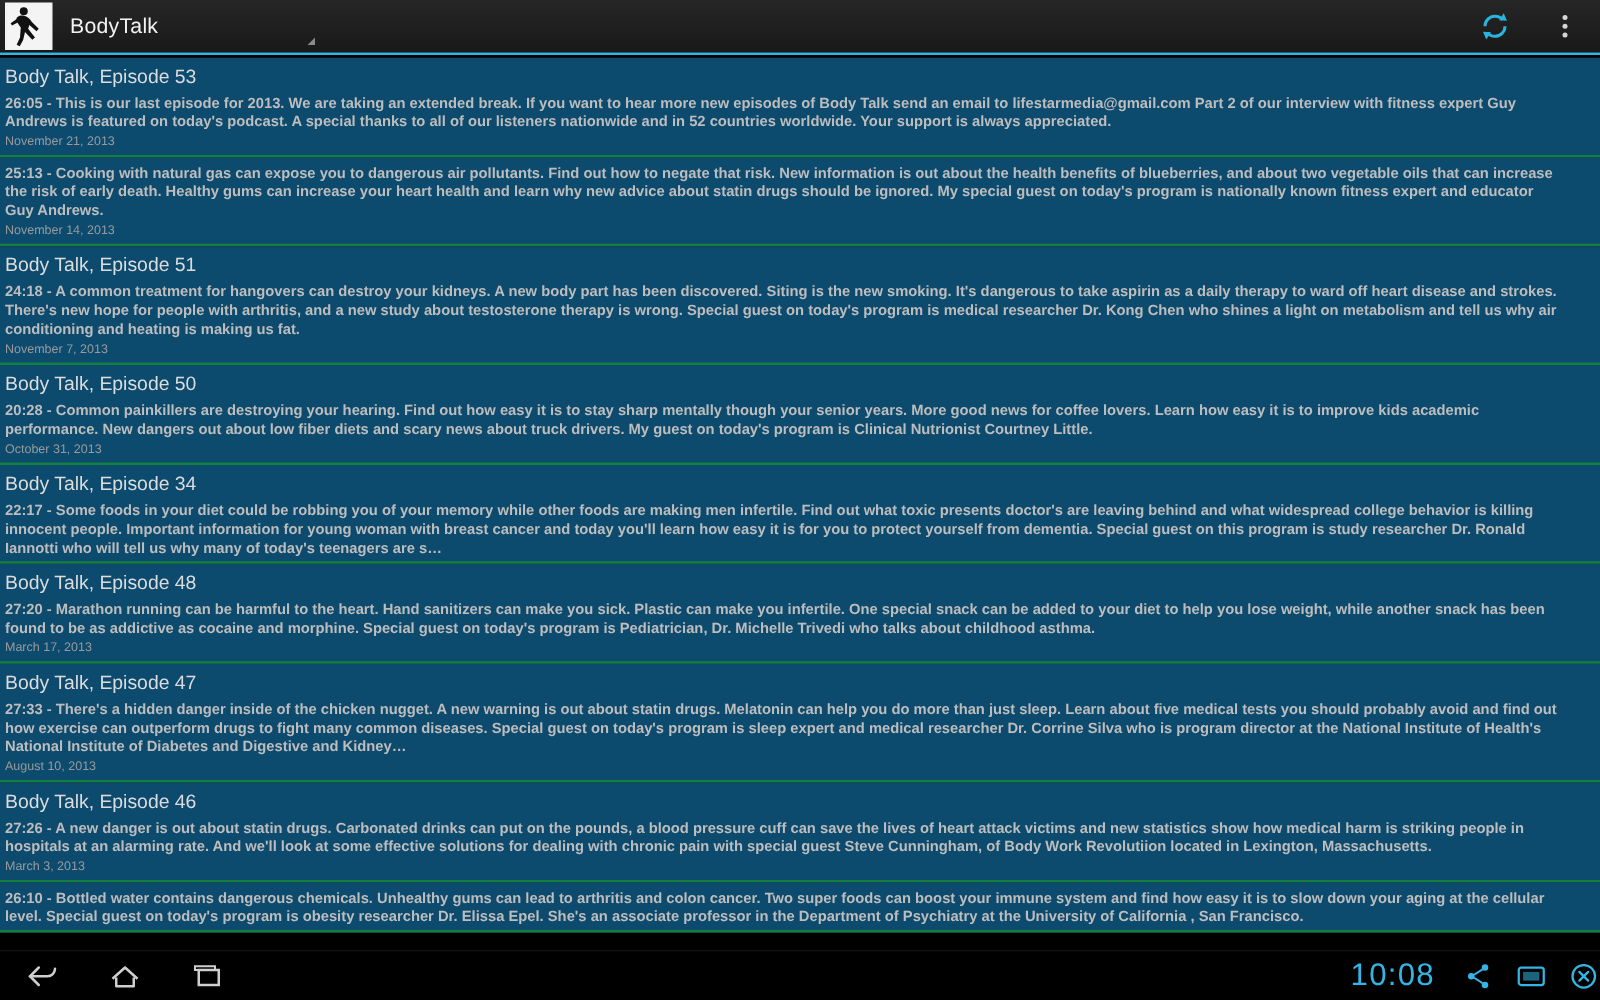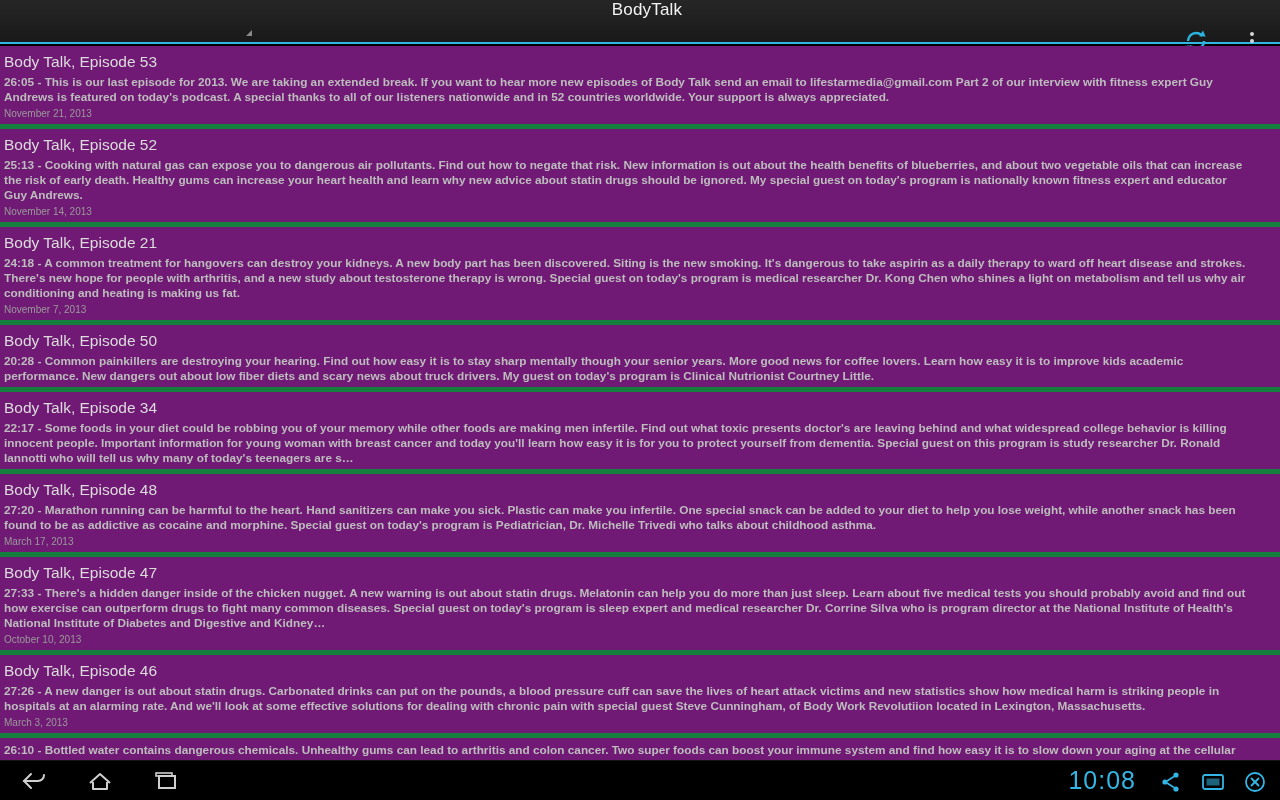--- a/index.html
+++ b/index.html
@@ -13,21 +13,20 @@
 
   
   .actionbar {
     position: relative;
     height: 44px;
     background: #1b1b1b;
     background: linear-gradient(to bottom, #262626 0%, #191919 100%);
     display: flex;
     align-items: center;
     border-bottom: 2px solid #33b5e5;
-    flex-direction: column;
   }
   .app-logo {
     width: 38px; height: 38px;
     margin-left: 4px;
     background: #f2f2f2;
     display: flex; align-items: center; justify-content: center;
     overflow: hidden;
   }
   .app-logo svg { display: block; }
   .app-title {
@@ -65,23 +64,23 @@
   }
 
   
   .list {
     position: absolute;
     top: 46px; left: 0; right: 0; bottom: 40px;
     overflow: hidden;
     background: #000;
   }
   .item {
-    border-bottom: 5px solid #15803d;
+    border-bottom: 2px solid #15803d;
     padding: 5px 4px 3px 4px;
-    background: #701a75;
+    background: #0c4a6e;
   }
   .item-title {
     color: #dcdcdc;
     font-size: 15.5px;
     line-height: 20px;
     padding: 1px 0 3px 0;
   }
   .item-desc {
     color: #bdbdbd;
     font-size: 11.8px;
@@ -103,22 +102,21 @@
     height: 40px;
     background: #000;
     border-top: 1px solid #141414;
     display: flex;
     align-items: center;
   }
   .nav-left { display: flex; align-items: center; gap: 26px; padding-left: 14px; }
   .nav-btn { width: 40px; height: 34px; display: flex; align-items: center; justify-content: center; cursor: pointer; }
   .nav-right {
     margin-left: auto;
-    display: flex; align-items: flex-end; gap: 16px;
-    padding-right: 12px;
+    display: flex; align-items: center; gap: 16px;
   }
   .clock {
     color: #33b5e5;
     font-size: 25px;
     letter-spacing: 1px;
     font-family: "Liberation Sans", sans-serif;
     padding-right: 6px;
   }
   .sys-icon { width: 26px; height: 26px; display:flex; align-items:center; justify-content:center; cursor: pointer;}
 </style>
@@ -164,51 +162,51 @@
 
   <div class="list">
 
     <div class="item">
       <div class="item-title">Body Talk, Episode 53</div>
       <div class="item-desc">26:05 - This is our last episode for 2013. We are taking an extended break. If you want to hear more new episodes of Body Talk send an email to lifestarmedia@gmail.com  Part 2 of our interview with fitness expert Guy Andrews is featured on today's podcast. A special thanks to all of our listeners nationwide and in 52 countries worldwide.  Your support is always appreciated.</div>
       <div class="item-date">November 21, 2013</div>
     </div>
 
     <div class="item">
-      <div class="item-title">Body Talk, Episode 52</div>
       <div class="item-desc">25:13 - Cooking with natural gas can expose you to dangerous air pollutants. Find out how to negate that risk.  New information is out about the health benefits of blueberries, and about two vegetable oils that can increase the risk of early death.  Healthy gums can increase your heart health and learn why new advice about statin drugs should be ignored.  My special guest on today's program is nationally known fitness expert and educator Guy Andrews.</div>
       <div class="item-date">November 14, 2013</div>
     </div>
 
     <div class="item">
-      <div class="item-title">Body Talk, Episode 21</div>
+      <div class="item-title">Body Talk, Episode 51</div>
       <div class="item-desc">24:18 - A common treatment for hangovers can destroy your kidneys. A new body part has been discovered.  Siting is the new smoking.  It's dangerous to take aspirin as a daily therapy to ward off heart disease and strokes. There's new hope for people with arthritis, and a new study about testosterone therapy is wrong. Special guest on today's program is medical researcher Dr. Kong Chen who shines a light on metabolism and tell us why air conditioning and heating is making us fat.</div>
       <div class="item-date">November 7, 2013</div>
     </div>
 
     <div class="item">
       <div class="item-title">Body Talk, Episode 50</div>
       <div class="item-desc">20:28 - Common painkillers are destroying your hearing.  Find out how easy it is to stay sharp mentally though your senior years. More good news for coffee lovers.  Learn how easy it is to improve kids academic performance.  New dangers out about low fiber diets and scary news about truck drivers.  My guest on today's program is Clinical Nutrionist Courtney Little.</div>
+      <div class="item-date">October 31, 2013</div>
     </div>
 
     <div class="item">
       <div class="item-title">Body Talk, Episode 34</div>
       <div class="item-desc">22:17 - Some foods in your diet could be robbing you of your memory while other foods are making men infertile. Find out what toxic presents doctor's are leaving behind and what widespread college behavior is killing innocent people. Important information for young woman with breast cancer and today you'll learn how easy it is for you to protect yourself from dementia.  Special guest on this program is study researcher Dr. Ronald Iannotti who will tell us why many of today's teenagers are s…</div>
     </div>
 
     <div class="item">
       <div class="item-title">Body Talk, Episode 48</div>
       <div class="item-desc">27:20 - Marathon running can be harmful to the heart. Hand sanitizers can make you sick. Plastic can make you infertile. One special snack can be added to your diet to help you lose weight, while another snack has been found to be as addictive as cocaine and morphine. Special guest on today's program is Pediatrician, Dr. Michelle Trivedi who talks about childhood asthma.</div>
       <div class="item-date">March 17, 2013</div>
     </div>
 
     <div class="item">
       <div class="item-title">Body Talk, Episode 47</div>
       <div class="item-desc">27:33 - There's a hidden danger inside of the chicken nugget.  A new warning is out about statin drugs.  Melatonin can help you do more than just sleep. Learn about five medical tests you should probably avoid and find out how exercise can outperform drugs to fight many common diseases.  Special guest on today's program is sleep expert and medical researcher Dr. Corrine Silva who is program director at the National Institute of Health's National Institute of Diabetes and Digestive and Kidney…</div>
-      <div class="item-date">October 10, 2013</div>
+      <div class="item-date">August 10, 2013</div>
     </div>
 
     <div class="item">
       <div class="item-title">Body Talk, Episode 46</div>
       <div class="item-desc">27:26 - A new danger is out about statin drugs. Carbonated drinks can put on the pounds, a blood pressure cuff can save the lives of heart attack victims and new statistics show how medical harm is striking people in hospitals at an alarming rate. And we'll look at some effective solutions for dealing with chronic pain with special guest Steve Cunningham, of Body Work Revolutiion located in Lexington, Massachusetts.</div>
       <div class="item-date">March 3, 2013</div>
     </div>
 
     <div class="item">
       <div class="item-desc">26:10 - Bottled water contains dangerous chemicals. Unhealthy gums can lead to arthritis and colon cancer. Two super foods can boost your immune system and find how easy it is to slow down your aging at the cellular level. Special guest on today's program is obesity researcher Dr. Elissa Epel.  She's an associate professor in the Department of Psychiatry at the University of California , San Francisco.</div>

